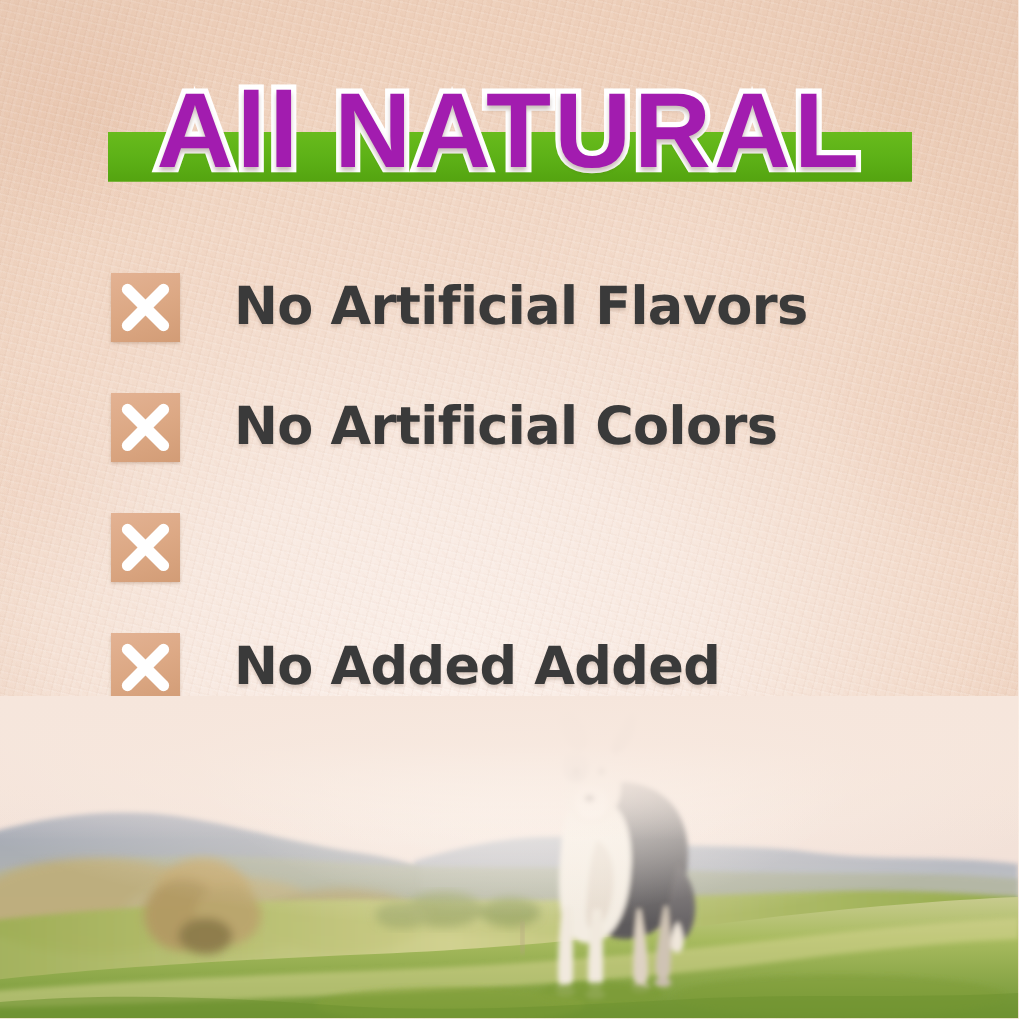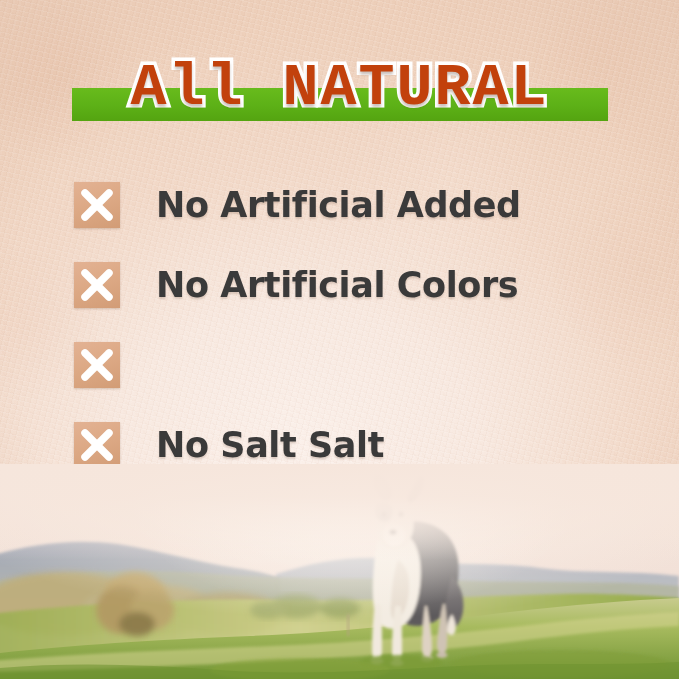--- a/index.html
+++ b/index.html
@@ -68,26 +68,26 @@
     width: 536px;
     height: 33px;
     background: #5db117;
     background-image: linear-gradient(180deg, #68bb1c 0%, #5db117 52%, #54a410 100%);
   }
   .headline-text {
     position: absolute;
     left: 0; right: 0;
     top: 0;
     text-align: center;
-    font-family: Liberation Mono, monospace;
+    font-family: Liberation Sans, sans-serif;
     font-weight: 700;
-    font-size: 60px;
+    font-size: 71px;
     line-height: 72px;
     letter-spacing: 2px;
-    color: #c2410c;
+    color: #a21caf;
     -webkit-text-stroke: 7px #ffffff;
     paint-order: stroke fill;
     text-shadow:
       0 3px 3px rgba(80,48,30,.30),
       0 1px 0 rgba(255,255,255,.6);
     white-space: nowrap;
   }
 
   
   .claims {
@@ -179,21 +179,21 @@
 
     <div class="claim-row">
       <span class="claim-icon">
         <svg viewBox="0 0 46 46" xmlns="http://www.w3.org/2000/svg">
           <g stroke="#ffffff" stroke-width="7.5" stroke-linecap="round">
             <line x1="11" y1="11" x2="35" y2="35"></line>
             <line x1="35" y1="11" x2="11" y2="35"></line>
           </g>
         </svg>
       </span>
-      <span class="claim-label">No Artificial Added</span>
+      <span class="claim-label">No Artificial Flavors</span>
     </div>
 
     <div class="claim-row">
       <span class="claim-icon">
         <svg viewBox="0 0 46 46" xmlns="http://www.w3.org/2000/svg">
           <g stroke="#ffffff" stroke-width="7.5" stroke-linecap="round">
             <line x1="11" y1="11" x2="35" y2="35"></line>
             <line x1="35" y1="11" x2="11" y2="35"></line>
           </g>
         </svg>
@@ -214,21 +214,21 @@
 
     <div class="claim-row">
       <span class="claim-icon">
         <svg viewBox="0 0 46 46" xmlns="http://www.w3.org/2000/svg">
           <g stroke="#ffffff" stroke-width="7.5" stroke-linecap="round">
             <line x1="11" y1="11" x2="35" y2="35"></line>
             <line x1="35" y1="11" x2="11" y2="35"></line>
           </g>
         </svg>
       </span>
-      <span class="claim-label">No Salt Salt</span>
+      <span class="claim-label">No Added Added</span>
     </div>
 
   </div>
 
   <div class="photo">
     <svg viewBox="0 0 679 215" xmlns="http://www.w3.org/2000/svg" preserveAspectRatio="none">
       <defs>
         <linearGradient id="skyG" x1="0" y1="0" x2="0" y2="1">
           <stop offset="0%" stop-color="#f4e4da"></stop>
           <stop offset="55%" stop-color="#f2e1d8"></stop>

